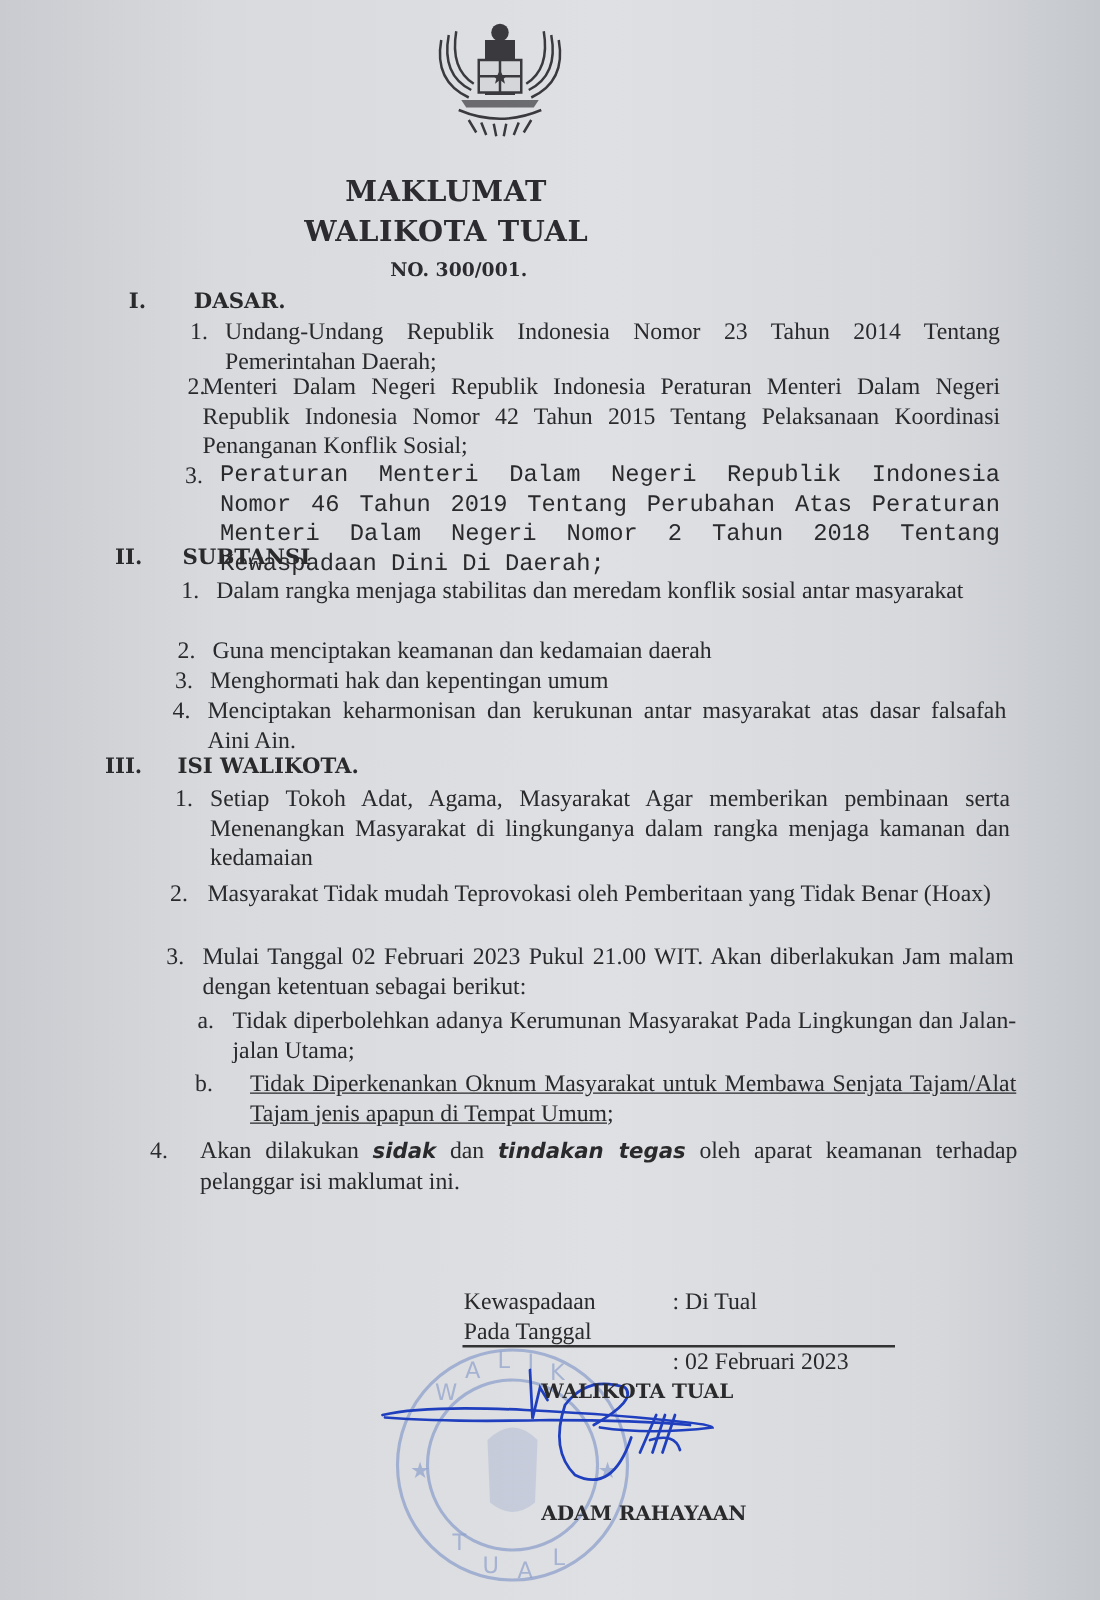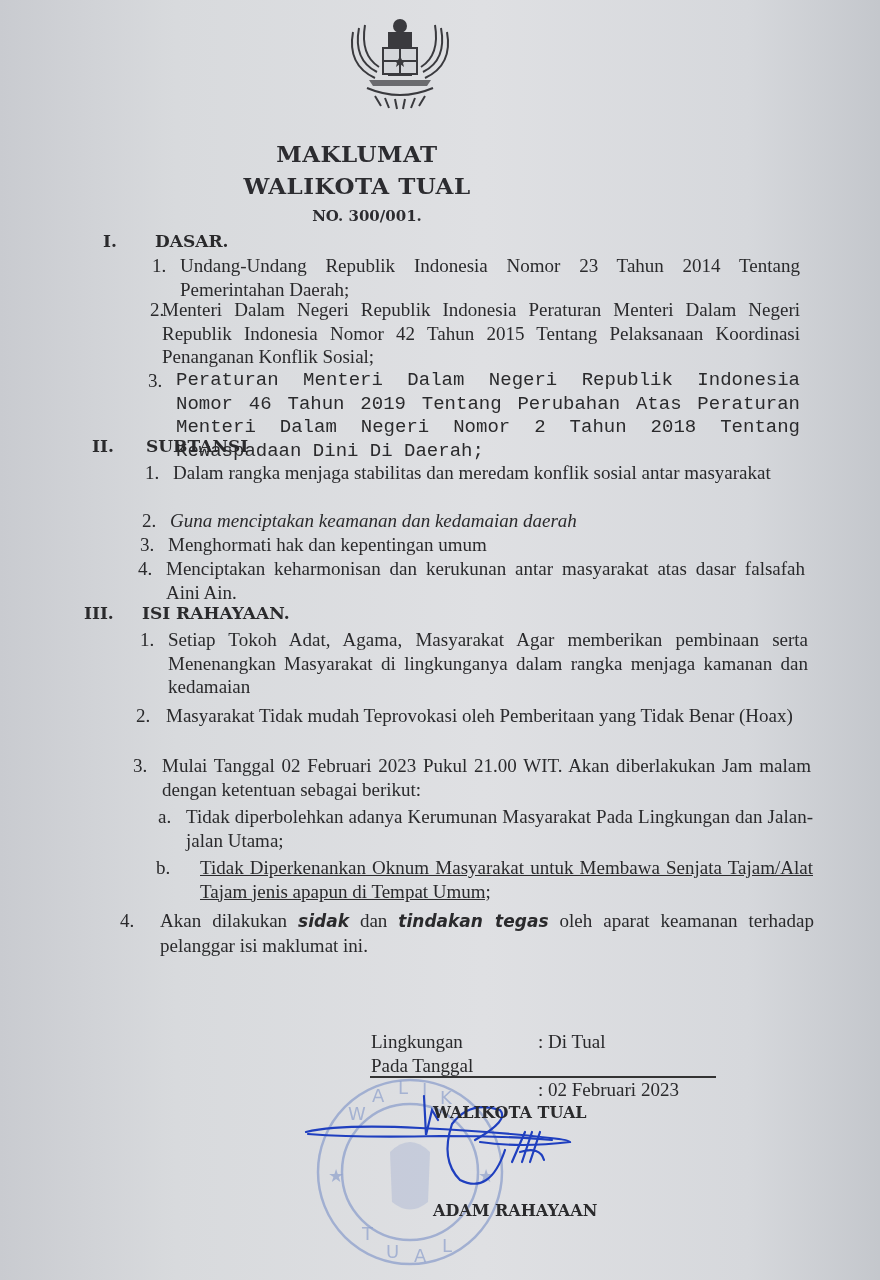--- a/index.html
+++ b/index.html
@@ -79,34 +79,34 @@
   <div class="sec" style="left:92px; top:436px;">
     <span class="num">II.</span>
     <span class="lbl" style="left:54px;">SUBTANSI</span>
   </div>
   <div class="item" style="left:145px; top:461px; width:655px;">
     <span class="n">1.</span>
     <span class="tx" style="margin-left:28px;">Dalam rangka menjaga stabilitas dan meredam konflik sosial antar masyarakat</span>
   </div>
   <div class="item" style="left:142px; top:509px; width:658px;">
     <span class="n">2.</span>
-    <span class="tx" style="margin-left:28px;font-style:italic;">Guna menciptakan keamanan dan kedamaian daerah</span>
+    <span class="tx" style="margin-left:28px;">Guna menciptakan keamanan dan kedamaian daerah</span>
   </div>
   <div class="item" style="left:140px; top:533px; width:660px;">
     <span class="n">3.</span>
     <span class="tx" style="margin-left:28px;">Menghormati hak dan kepentingan umum</span>
   </div>
   <div class="item" style="left:138px; top:557px; width:667px;">
     <span class="n">4.</span>
     <span class="tx" style="margin-left:28px;">Menciptakan keharmonisan dan kerukunan antar masyarakat atas dasar falsafah Aini Ain.</span>
   </div>
 
   <div class="sec" style="left:84px; top:603px;">
     <span class="num">III.</span>
-    <span class="lbl" style="left:58px;">ISI RAHAYAAN.</span>
+    <span class="lbl" style="left:58px;">ISI WALIKOTA.</span>
   </div>
   <div class="item" style="left:140px; top:628px; width:668px;">
     <span class="n">1.</span>
     <span class="tx" style="margin-left:28px;">Setiap Tokoh Adat, Agama, Masyarakat Agar memberikan pembinaan serta Menenangkan Masyarakat di lingkunganya dalam rangka menjaga kamanan dan kedamaian</span>
   </div>
   <div class="item" style="left:136px; top:704px; width:674px;">
     <span class="n">2.</span>
     <span class="tx" style="margin-left:30px;">Masyarakat Tidak mudah Teprovokasi oleh Pemberitaan yang Tidak Benar (Hoax)</span>
   </div>
   <div class="item" style="left:133px; top:754px; width:678px;">
@@ -120,21 +120,21 @@
   <div class="item" style="left:156px; top:856px; width:657px;">
     <span class="n">b.</span>
     <span class="tx" style="margin-left:44px;text-decoration:underline;">Tidak Diperkenankan Oknum Masyarakat untuk Membawa Senjata Tajam/Alat Tajam jenis apapun di Tempat Umum;</span>
   </div>
   <div class="item" style="left:120px; top:909px; width:694px;">
     <span class="n">4.</span>
     <span class="tx" style="margin-left:40px;"><span>Akan dilakukan </span><em class="bi">sidak</em><span> dan </span><em class="bi">tindakan tegas</em><span> oleh aparat keamanan terhadap pelanggar isi maklumat ini.</span></span>
   </div>
 
 
-  <div class="meta" style="left:371px; top:1031px;">Lingkungan</div>
+  <div class="meta" style="left:371px; top:1031px;">Kewaspadaan</div>
   <div class="meta" style="left:538px; top:1031px;">: Di Tual</div>
   <div class="meta" style="left:371px; top:1055px;">Pada Tanggal</div>
   <div class="meta" style="left:538px; top:1055px;margin-top:24px;">: 02 Februari 2023</div>
   <div class="underline-line"></div>
 
   <svg class="stamp" viewBox="0 0 200 200">
     <g fill="none" stroke="#8ea0cc" stroke-width="2.5" opacity="0.75">
       <circle cx="100" cy="100" r="92"></circle>
       <circle cx="100" cy="100" r="68"></circle>
     </g>

